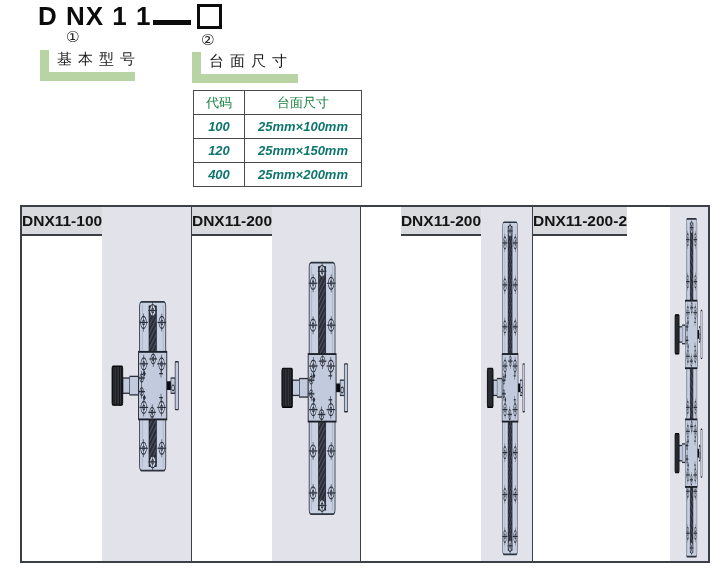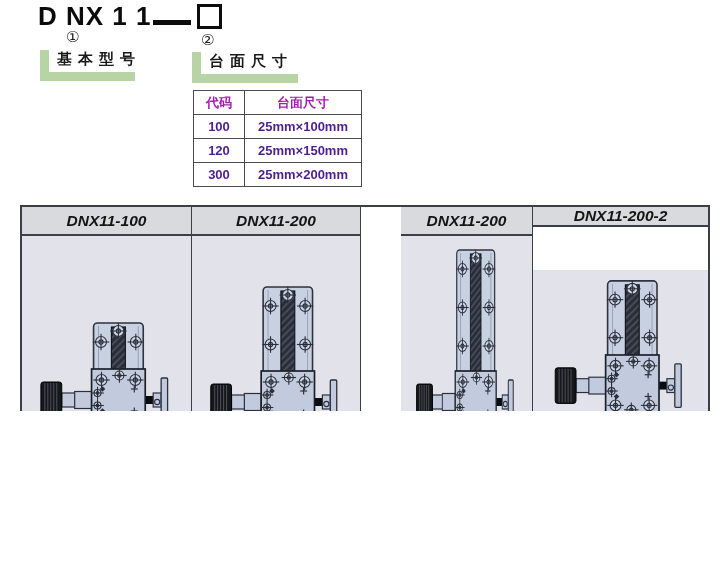--- a/index.html
+++ b/index.html
@@ -1,46 +1,46 @@
 <!DOCTYPE html>
 <html style="--green: #b9d4a4; --cellbg: #e2e3ea; --hdrbg: #d9dadd; --gb: #3c3f46;"><head>
 <meta charset="utf-8">
 <style>
   :root{
     --green:#b9d4a4; --cellbg:#e2e3ea; --hdrbg:#d9dadd; --gb:#3c3f46;
   }
   html,body{margin:0;padding:0;background:#fff;}
-  .page{position:relative;width:720px;height:411px;background:#fff;overflow:hidden;
+  .page{position:relative;width:720px;height:572px;background:#fff;overflow:hidden;
         font-family:"Liberation Sans","DejaVu Sans",sans-serif;color:#111;}
   
   .code-base{position:absolute;left:38px;top:1px;font-size:26px;font-weight:bold;letter-spacing:1px;color:#0c0c0c;}
   .code-dash{position:absolute;left:153px;top:20px;width:38px;height:5px;background:#0c0c0c;}
   .code-box{position:absolute;left:197px;top:4px;width:19px;height:19px;border:3.5px solid #0c0c0c;background:#fff;}
   .marker{position:absolute;font-size:15px;color:#222;}
   .m1{left:66px;top:28px;}
   .m2{left:201px;top:31px;}
   
-  .glabel{position:absolute;font-weight:bold;}
+  .glabel{position:absolute;}
   .glabel .vbar{position:absolute;left:0;top:0;width:9px;height:100%;background:var(--green);}
   .glabel .hbar{position:absolute;left:0;bottom:0;width:100%;height:9px;background:var(--green);}
   .glabel .gtext{position:absolute;left:17px;top:0;font-size:15px;letter-spacing:6px;white-space:nowrap;color:#1a1a1a;}
   .gl1{left:40px;top:50px;width:95px;height:31px;}
   .gl2{left:192px;top:52px;width:106px;height:31px;}
   
   .size-table{position:absolute;left:193px;top:90px;border-collapse:collapse;background:#fff;}
   .size-table th,.size-table td{border:1px solid #4a4a4a;height:23px;padding:0 6px;text-align:center;
     font-size:13px;line-height:1;}
-  .size-table th{font-weight:bold;color:#a21caf;}
-  .size-table td{font-weight:600;color:#4c1d95;}
+  .size-table th{font-weight:normal;color:#15803d;}
+  .size-table td{font-weight:600;color:#0f766e;font-style:italic;}
   .size-table .c1{width:38px;}
   .size-table .c2{width:104px;}
   
   .pgrid{position:absolute;left:20px;top:205px;width:690px;height:358px;box-sizing:border-box;
          border:2px solid var(--gb);display:flex;}
-  .pcol{display:flex;flex-direction:column;min-width:0;box-sizing:border-box;font-style:italic;}
+  .pcol{display:flex;flex-direction:row;min-width:0;box-sizing:border-box;}
   .pcol + .pcol{border-left:1.5px solid var(--gb);}
   .pch{height:27px;background:var(--hdrbg);border-bottom:2px solid var(--gb);box-sizing:content-box;
        display:flex;align-items:center;justify-content:center;font-size:15.5px;font-weight:600;color:#141414;}
   .pcb{flex:1;background:var(--cellbg);}
   .pcb svg{display:block;width:100%;height:100%;}
 </style>
 </head>
 <body>
 
 <div class="page">
@@ -72,21 +72,21 @@
     <tbody>
       <tr>
         <td>100</td>
         <td>25mm×100mm</td>
       </tr>
       <tr>
         <td>120</td>
         <td>25mm×150mm</td>
       </tr>
       <tr>
-        <td>300</td>
+        <td>400</td>
         <td>25mm×200mm</td>
       </tr>
     </tbody>
   </table>
 
   <div class="pgrid">
       <div class="pcol" style="flex: 1 1 170px;">
         <div class="pch">DNX11-100</div>
         <div class="pcb">
           <svg viewBox="0 0 170 325" preserveAspectRatio="none">

